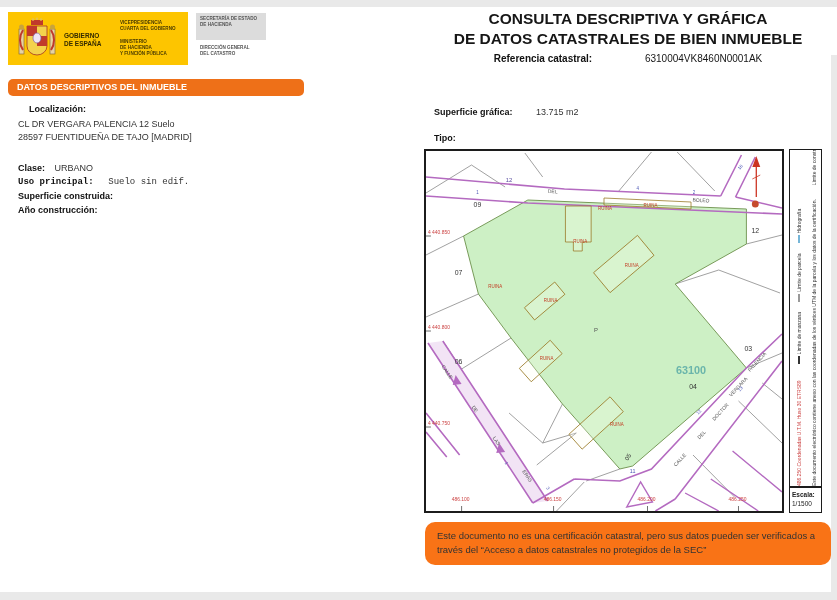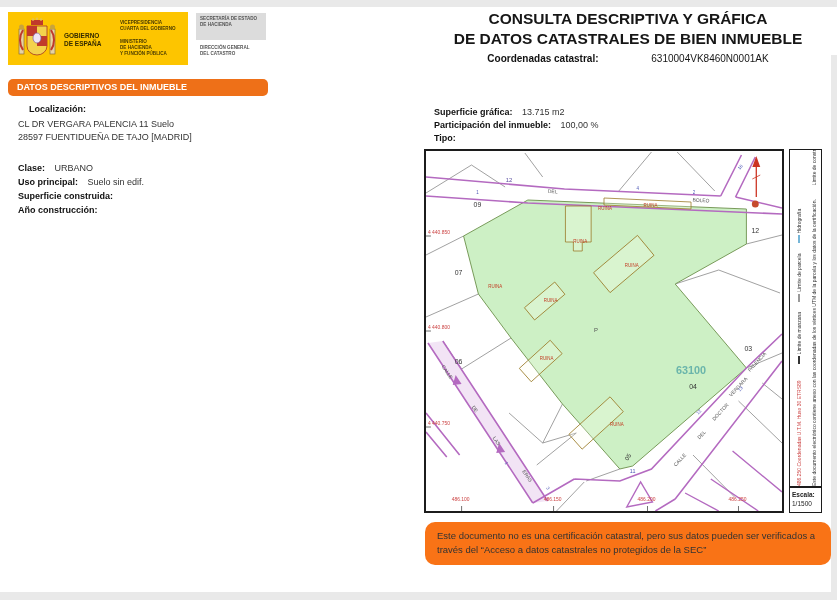--- a/index.html
+++ b/index.html
@@ -100,52 +100,48 @@
     <div class="gray5">DE HACIENDA</div>
   </div>
   <div class="abs" id="dirbox">
     <div class="gray5">DIRECCIÓN GENERAL</div>
     <div class="gray5">DEL CATASTRO</div>
   </div>
 
   <div class="abs t1" style="top:10px;">CONSULTA DESCRIPTIVA Y GRÁFICA</div>
   <div class="abs t1" style="top:30px;">DE DATOS CATASTRALES DE BIEN INMUEBLE</div>
   <div class="abs ref">
-    <span class="lbl" style="font-size:10px;">Coordenadas catastral:</span>
+    <span class="lbl" style="font-size:10px;">Referencia catastral:</span>
     <span style="margin-left:6px;padding-left:44px;">6310004VK8460N0001AK</span>
   </div>
 
-  <div class="abs obar" style="left:8px;top:79px;width:260px;">DATOS DESCRIPTIVOS DEL INMUEBLE</div>
+  <div class="abs obar" style="left:8px;top:79px;width:296px;">DATOS DESCRIPTIVOS DEL INMUEBLE</div>
   <div class="row lbl" style="top:104px;padding-left:11px;">Localización:</div>
-  <div class="row val" style="top:119px;">CL DR VERGARA PALENCIA 11 Suelo</div>
+  <div class="row val" style="top:119px;">CL DR VERGARA PALENCIA 12 Suelo</div>
   <div class="row val" style="top:132px;text-align:center;">28597 FUENTIDUEÑA DE TAJO [MADRID]</div>
   <div class="row" style="top:157px;">
     <span class="lbl">Clase:</span>
     <span class="val" style="margin-left:5px;">URBANO</span>
   </div>
-  <div class="row" style="top:171px;">
+  <div class="row" style="top:171px;font-family:Liberation Mono, monospace;">
     <span class="lbl">Uso principal:</span>
     <span class="val" style="margin-left:5px;">Suelo sin edif.</span>
   </div>
   <div class="row" style="top:185px;">
     <span class="lbl">Superficie construida:</span>
     <span class="val" style="margin-left:5px;"></span>
   </div>
   <div class="row" style="top:199px;">
     <span class="lbl">Año construcción:</span>
     <span class="val" style="margin-left:5px;"></span>
   </div>
 
   <div class="prow" style="top:101px;">
     <span class="lbl">Superficie gráfica:</span>
-    <span class="val" style="margin-left:5px;">13.715 m2</span>
-  </div>
-  <div class="prow" style="top:114px;">
-    <span class="lbl">Participación del inmueble:</span>
-    <span class="val" style="margin-left:5px;">100,00 %</span>
+    <span class="val" style="margin-left:19px;">13.715 m2</span>
   </div>
   <div class="prow" style="top:127px;">
     <span class="lbl">Tipo:</span>
     <span class="val" style="margin-left:5px;"></span>
   </div>
 
   <div class="abs" id="mapbox">
     <svg width="100%" height="100%" viewBox="0 0 360 360" preserveAspectRatio="none">
 
       <path stroke="#777" stroke-width="0.7" fill="none" d="

